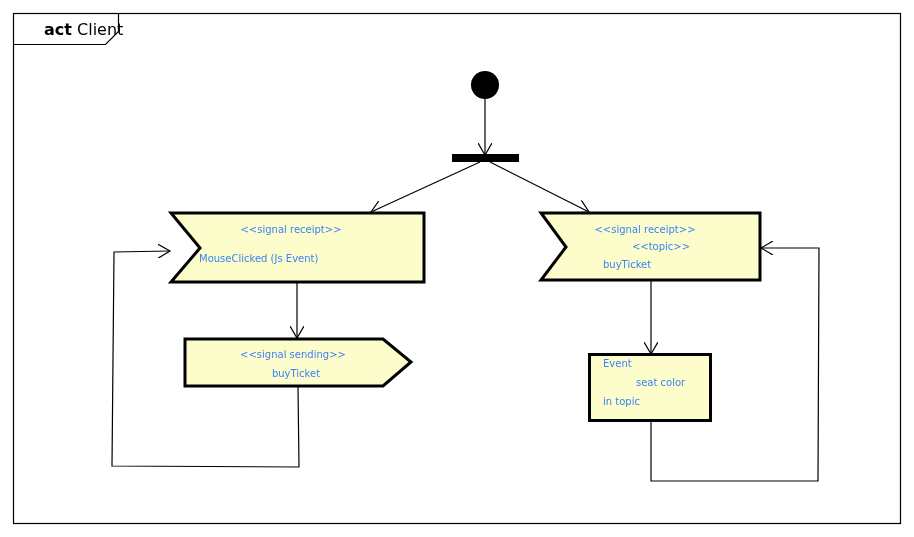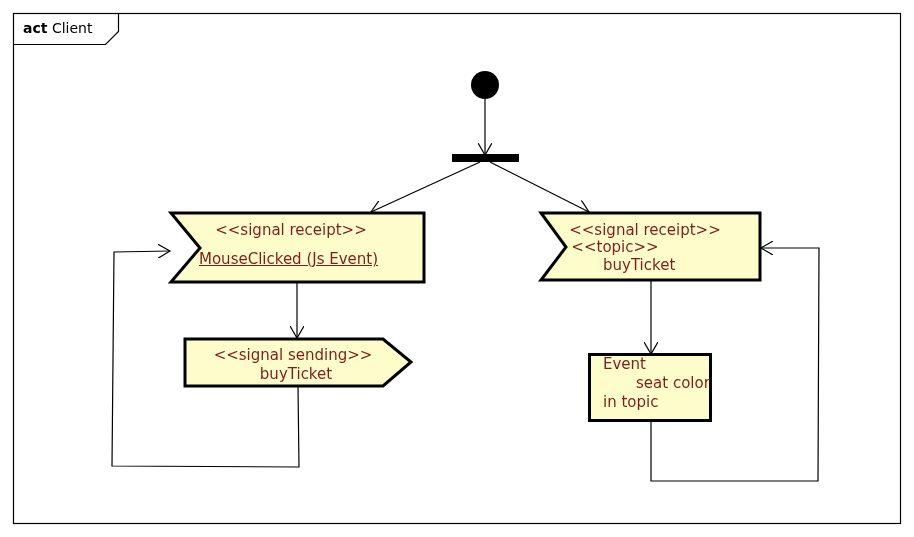--- a/index.html
+++ b/index.html
@@ -1,21 +1,21 @@
 <!DOCTYPE html>
 <html><head>
 <meta charset="utf-8">
 <style>
   html, body { margin:0; padding:0; background:#ffffff; }
   body { width:914px; height:537px; position:relative; overflow:hidden;
          font-family:"DejaVu Sans", sans-serif; }
   svg { position:absolute; left:0; top:0; }
-  .label { position:absolute; font-size:15px; color:#7f1d1d; white-space:nowrap; line-height:18px; }
+  .label { position:absolute; font-size:10px; color:#3b82f6; white-space:nowrap; line-height:18px; }
   .center { text-align:center; transform:translateX(-50%); }
-  .frame-title { position:absolute; left:23px; top:20px; font-size:14px; }
+  .frame-title { position:absolute; left:44px; top:20px; font-size:16px; }
   .frame-title b { font-weight:bold; }
 </style>
 </head>
 <body>
 
 <svg width="914" height="537" viewBox="0 0 914 537">
   <defs>
     <marker id="arrow" markerWidth="14" markerHeight="14" refX="12" refY="7" orient="auto" markerUnits="userSpaceOnUse">
       <path d="M0,0 L12,7 L0,14" fill="none" stroke="#000" stroke-width="1.2"></path>
     </marker>
@@ -49,24 +49,24 @@
 
   <polyline points="651,421 651,481 818,481 819,248 761,248" fill="none" stroke="#000" stroke-width="1.2" marker-end="url(#arrow)"></polyline>
 </svg>
 
 <div class="frame-title">
   <b>act</b>
   <span>Client</span>
 </div>
 
 <div class="label center" style="left:291px; top:221px;">&lt;&lt;signal receipt&gt;&gt;</div>
-<div class="label" style="left:199px; top:250px;text-decoration:underline;">MouseClicked (Js Event)</div>
+<div class="label" style="left:199px; top:250px;">MouseClicked (Js Event)</div>
 
 <div class="label center" style="left:293px; top:346px;">&lt;&lt;signal sending&gt;&gt;</div>
 <div class="label center" style="left:296px; top:365px;">buyTicket</div>
 
 <div class="label center" style="left:645px; top:221px;">&lt;&lt;signal receipt&gt;&gt;</div>
-<div class="label center" style="left:615px; top:238px;">&lt;&lt;topic&gt;&gt;</div>
+<div class="label center" style="left:661px; top:238px;">&lt;&lt;topic&gt;&gt;</div>
 <div class="label" style="left:603px; top:256px;">buyTicket</div>
 
 <div class="label" style="left:603px; top:355px;">Event</div>
 <div class="label" style="left:636px; top:374px;">seat color</div>
 <div class="label" style="left:603px; top:393px;">in topic</div>
 
 </body></html>

